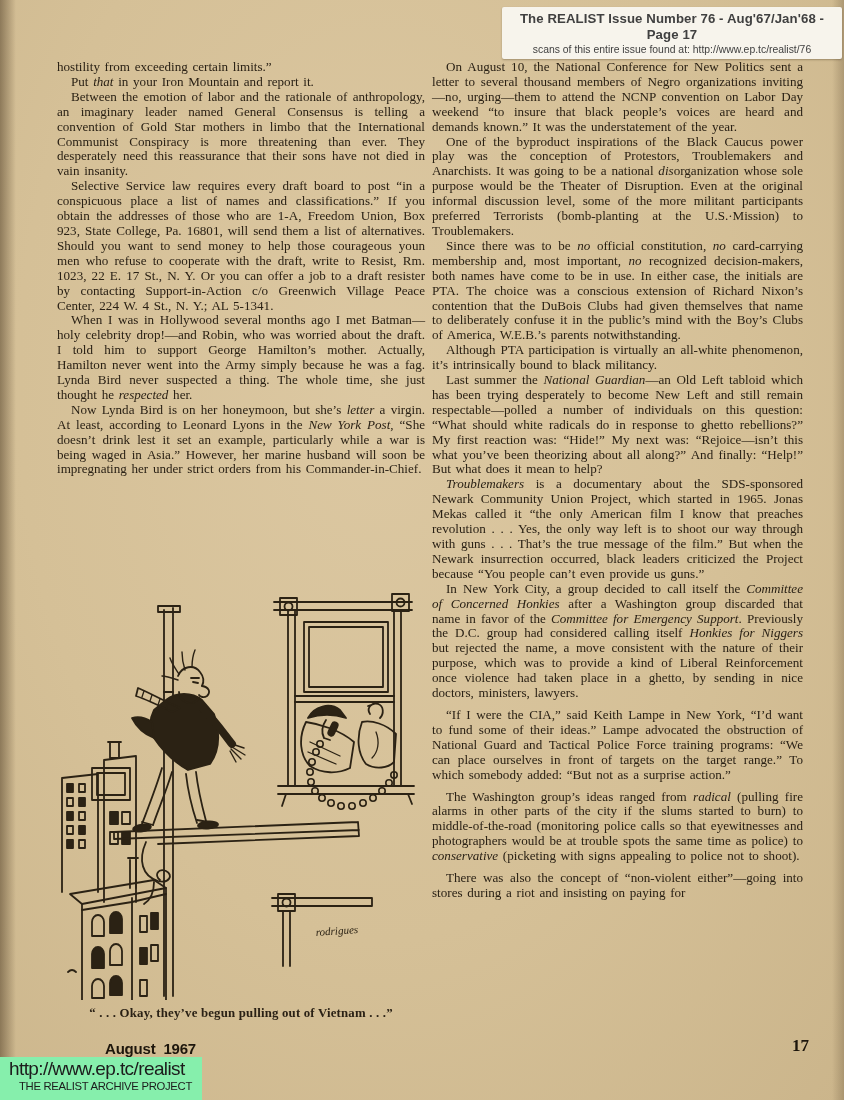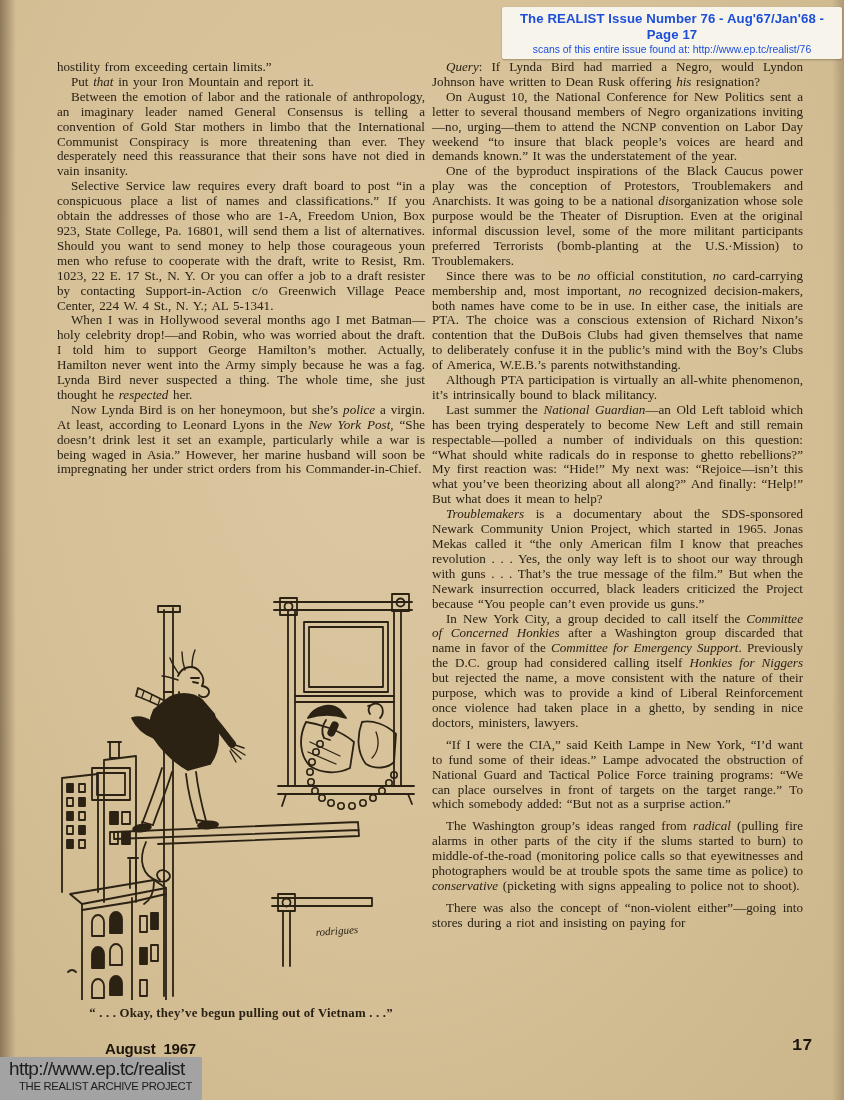--- a/index.html
+++ b/index.html
@@ -9,21 +9,21 @@
     background:
       linear-gradient(90deg, rgba(84,66,42,.55) 0px, rgba(84,66,42,0) 16px),
       linear-gradient(270deg, rgba(84,66,42,.28) 0px, rgba(84,66,42,0) 12px),
       radial-gradient(ellipse at 45% 35%, #dcc8a2 0%, #d5c097 55%, #cbb58b 100%);
     color:#2a2115;
   }
   .header-box{
     position:absolute;left:502px;top:7px;width:336px;
     background:#f7f4ec;border-radius:2px;text-align:center;
     padding:4px 2px 3px;box-shadow:0 1px 2px rgba(60,45,25,.35);
-    font-family:"Liberation Sans",sans-serif;color:#1d4ed8;
+    font-family:"Liberation Sans",sans-serif;color:#404040;
   }
   .header-line1{font-size:13.2px;font-weight:bold;letter-spacing:.1px;line-height:16px;}
   .header-line2{font-size:10.4px;font-weight:normal;line-height:13px;}
   .col{
     position:absolute;top:60px;font-size:13.1px;line-height:14.9px;
     text-align:justify;word-spacing:1.4px;
   }
   #left-col{left:57px;width:368px;}
   #right-col{left:432px;width:371px;}
   .para{margin:0;}
@@ -34,49 +34,48 @@
     position:absolute;left:57px;top:1006px;width:368px;text-align:center;
     font-weight:bold;font-size:12.8px;letter-spacing:.2px;
   }
   .issue-date{
     position:absolute;left:71px;top:1040px;
     font-family:"Liberation Sans",sans-serif;font-weight:bold;font-size:15px;
     letter-spacing:-.2px;word-spacing:4px;color:#1d160c;margin-left:34px;
   }
   .page-number{
     position:absolute;left:792px;top:1036px;
-    font-weight:bold;font-size:17px;color:#1d160c;font-family:Liberation Mono, monospace;
+    font-weight:bold;font-size:17px;color:#1d160c;
   }
   .archive-overlay{
     position:absolute;left:0;top:1057px;width:202px;height:43px;
-    background:#a3a3a3;padding:1px 0 0 9px;box-sizing:border-box;
+    background:#86efac;padding:1px 0 0 9px;box-sizing:border-box;
     font-family:"Liberation Sans",sans-serif;color:#1c1c1c;
   }
   .archive-url{font-size:19px;letter-spacing:-.6px;line-height:22px;}
   .archive-name{font-size:11.3px;letter-spacing:-.3px;line-height:13px;text-align:center;}
   .cartoon svg text{font-family:"Liberation Serif",serif;}
 </style>
 </head>
 <body>
 
 <div class="header-box">
   <div class="header-line1">The REALIST Issue Number 76 - Aug'67/Jan'68 - Page 17</div>
   <div class="header-line2">scans of this entire issue found at: http://www.ep.tc/realist/76</div>
 </div>
 
 <div class="col" id="left-col">
     <p class="para">hostility from exceeding certain limits.”</p>
     <p class="para indent">Put <i>that</i> in your Iron Mountain and report it.</p>
     <p class="para indent">Between the emotion of labor and the rationale of anthropology, an imaginary leader named General Consensus is telling a convention of Gold Star mothers in limbo that the International Communist Conspiracy is more threatening than ever. They desperately need this reassurance that their sons have not died in vain insanity.</p>
     <p class="para indent">Selective Service law requires every draft board to post “in a conspicuous place a list of names and classifications.” If you obtain the addresses of those who are 1-A, Freedom Union, Box 923, State College, Pa. 16801, will send them a list of alternatives. Should you want to send money to help those courageous youn men who refuse to cooperate with the draft, write to Resist, Rm. 1023, 22 E. 17 St., N. Y. Or you can offer a job to a draft resister by contacting Support-in-Action c/o Greenwich Village Peace Center, 224 W. 4 St., N. Y.; AL 5-1341.</p>
     <p class="para indent">When I was in Hollywood several months ago I met Batman—holy celebrity drop!—and Robin, who was worried about the draft. I told him to support George Hamilton’s mother. Actually, Hamilton never went into the Army simply because he was a fag. Lynda Bird never suspected a thing. The whole time, she just thought he <i>respected</i> her.</p>
-    <p class="para indent">Now Lynda Bird is on her honeymoon, but she’s <i>police</i> a virgin. At least, according to Leonard Lyons in the <i>New York Post</i>, “She doesn’t drink lest it set an example, particularly while a war is being waged in Asia.” However, her marine husband will soon be impregnating her under strict orders from his Commander-in-Chief.</p>
+    <p class="para indent">Now Lynda Bird is on her honeymoon, but she’s <i>letter</i> a virgin. At least, according to Leonard Lyons in the <i>New York Post</i>, “She doesn’t drink lest it set an example, particularly while a war is being waged in Asia.” However, her marine husband will soon be impregnating her under strict orders from his Commander-in-Chief.</p>
   </div>
 <div class="col" id="right-col">
-    <p class="para indent"><i>Query</i>: If Lynda Bird had married a Negro, would Lyndon Johnson have written to Dean Rusk offering <i>his</i> resignation?</p>
     <p class="para indent">On August 10, the National Conference for New Politics sent a letter to several thousand members of Negro organizations inviting—no, urging—them to attend the NCNP convention on Labor Day weekend “to insure that black people’s voices are heard and demands known.” It was the understatement of the year.</p>
     <p class="para indent">One of the byproduct inspirations of the Black Caucus power play was the conception of Protestors, Troublemakers and Anarchists. It was going to be a national <i>dis</i>organization whose sole purpose would be the Theater of Disruption. Even at the original informal discussion level, some of the more militant participants preferred Terrorists (bomb-planting at the U.S.·Mission) to Troublemakers.</p>
     <p class="para indent">Since there was to be <i>no</i> official constitution, <i>no</i> card-carrying membership and, most important, <i>no</i> recognized decision-makers, both names have come to be in use. In either case, the initials are PTA. The choice was a conscious extension of Richard Nixon’s contention that the DuBois Clubs had given themselves that name to deliberately confuse it in the public’s mind with the Boy’s Clubs of America, W.E.B.’s parents notwithstanding.</p>
     <p class="para indent">Although PTA participation is virtually an all-white phenomenon, it’s intrinsically bound to black militancy.</p>
     <p class="para indent">Last summer the <i>National Guardian</i>—an Old Left tabloid which has been trying desperately to become New Left and still remain respectable—polled a number of individuals on this question: “What should white radicals do in response to ghetto rebellions?” My first reaction was: “Hide!” My next was: “Rejoice—isn’t this what you’ve been theorizing about all along?” And finally: “Help!” But what does it mean to help?</p>
     <p class="para indent"><i>Troublemakers</i> is a documentary about the SDS-sponsored Newark Community Union Project, which started in 1965. Jonas Mekas called it “the only American film I know that preaches revolution . . . Yes, the only way left is to shoot our way through with guns . . . That’s the true message of the film.” But when the Newark insurrection occurred, black leaders criticized the Project because “You people can’t even provide us guns.”</p>
     <p class="para indent">In New York City, a group decided to call itself the <i>Committee of Concerned Honkies</i> after a Washington group discarded that name in favor of the <i>Committee for Emergency Support</i>. Previously the D.C. group had considered calling itself <i>Honkies for Niggers</i> but rejected the name, a move consistent with the nature of their purpose, which was to provide a kind of Liberal Reinforcement once violence had taken place in a ghetto, by sending in nice doctors, ministers, lawyers.</p>
     <p class="para indent space">“If I were the CIA,” said Keith Lampe in New York, “I’d want to fund some of their ideas.” Lampe advocated the obstruction of National Guard and Tactical Police Force training programs: “We can place ourselves in front of targets on the target range.” To which somebody added: “But not as a surprise action.”</p>
     <p class="para indent space">The Washington group’s ideas ranged from <i>radical</i> (pulling fire alarms in other parts of the city if the slums started to burn) to middle-of-the-road (monitoring police calls so that eyewitnesses and photographers would be at trouble spots the same time as police) to <i>conservative</i> (picketing with signs appealing to police not to shoot).</p>
     <p class="para indent space">There was also the concept of “non-violent either”—going into stores during a riot and insisting on paying for</p>

